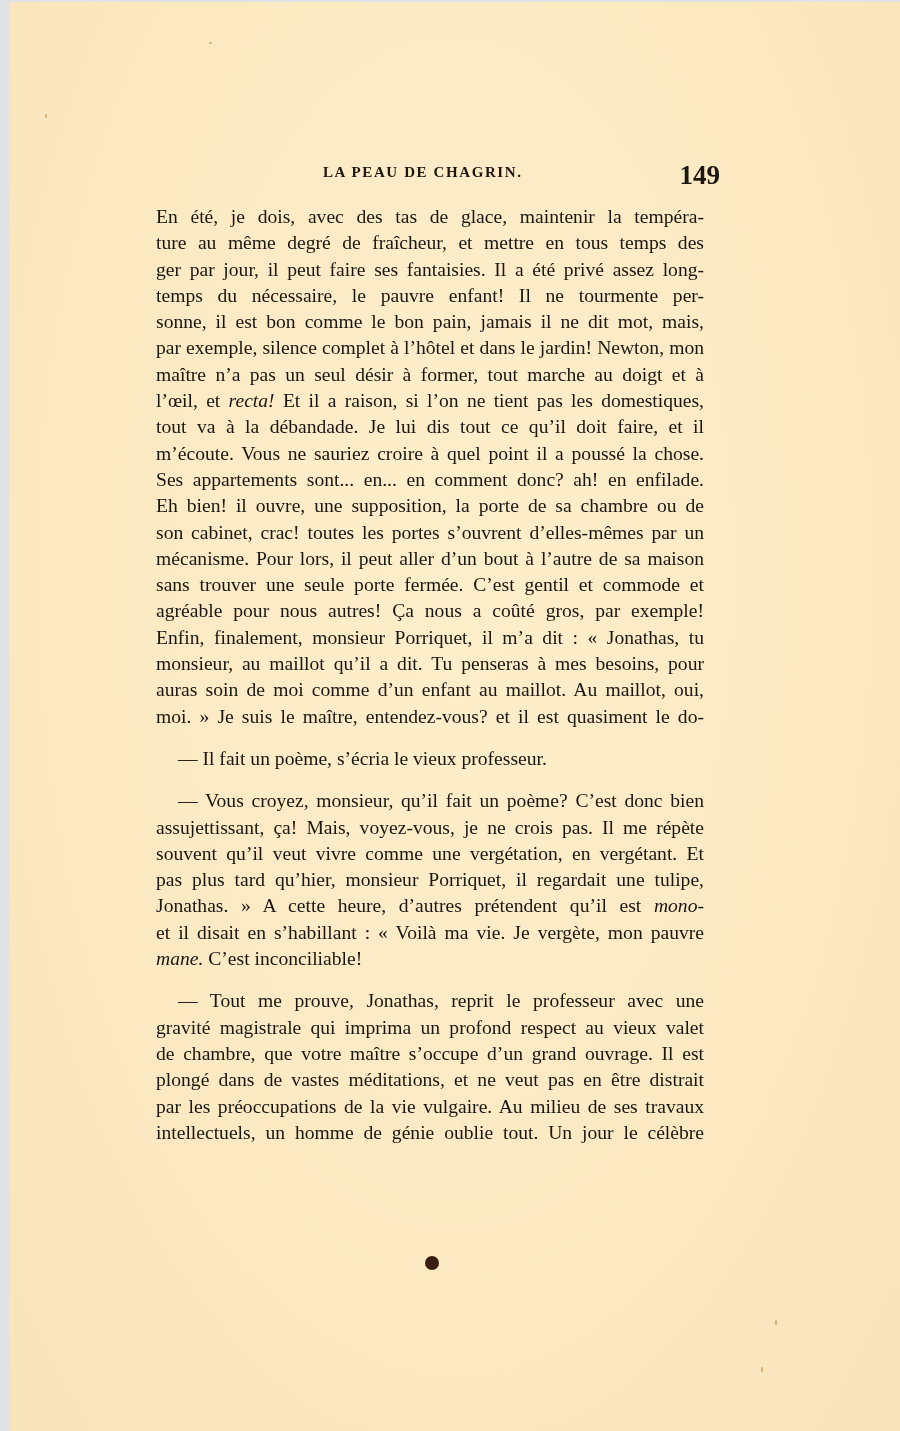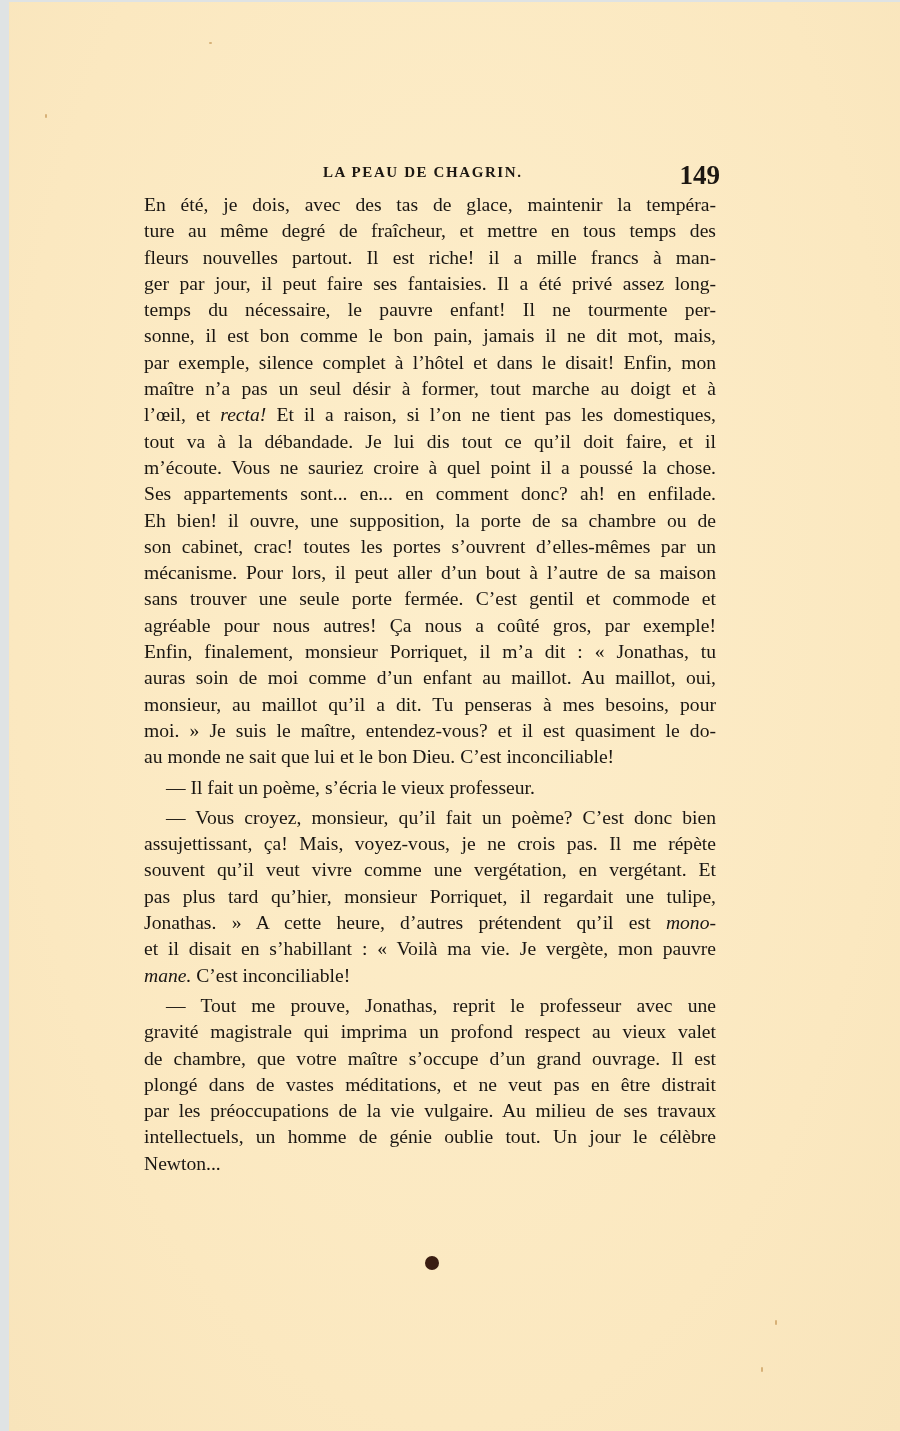--- a/index.html
+++ b/index.html
@@ -24,21 +24,21 @@
     .page-number {
       position: absolute; right: 0; top: 0;
       font-size: 27px; font-weight: bold;
     }
     .body {
       position: absolute; left: 131px; top: 186px; width: 580px;
       font-family: "Liberation Serif", serif; font-size: 19.6px;
       line-height: 26.3px; color: #1a1612;
       text-align: justify;
     }
-    .body p { margin: 4px; }
+    .body p { margin: 16px; }
     .line { display: block; text-align: justify; text-align-last: justify; white-space: nowrap; }
     .line.last { text-align-last: left; }
     .indent { padding-left: 22px; }
     .ital { font-style: italic; }
     .ornament {
       position: absolute; left: 416px; top: 1254px; width: 14px; height: 14px;
       border-radius: 50%; background: #3a1d12;
     }
     .speck { position: absolute; background: #c89a5a; border-radius: 1px; opacity: .7; }
   </style>
@@ -49,40 +49,38 @@
   <div class="header">
     <span class="running-title">LA PEAU DE CHAGRIN.</span>
     <span class="page-number">149</span>
   </div>
 
   <div class="body">
 
     <p>
       <span class="line">En été, je dois, avec des tas de glace, maintenir la tempéra-</span>
       <span class="line">ture au même degré de fraîcheur, et mettre en tous temps des</span>
-      <span class="line">fleurs nouvelles partout. Il est riche! il a mille francs à man-</span>
       <span class="line">ger par jour, il peut faire ses fantaisies. Il a été privé assez long-</span>
       <span class="line">temps du nécessaire, le pauvre enfant! Il ne tourmente per-</span>
       <span class="line">sonne, il est bon comme le bon pain, jamais il ne dit mot, mais,</span>
-      <span class="line">par exemple, silence complet à l’hôtel et dans le disait! Enfin, mon</span>
+      <span class="line">par exemple, silence complet à l’hôtel et dans le jardin! Newton, mon</span>
       <span class="line">maître n’a pas un seul désir à former, tout marche au doigt et à</span>
       <span class="line">l’œil, et <span class="ital">recta!</span> Et il a raison, si l’on ne tient pas les domestiques,</span>
       <span class="line">tout va à la débandade. Je lui dis tout ce qu’il doit faire, et il</span>
       <span class="line">m’écoute. Vous ne sauriez croire à quel point il a poussé la chose.</span>
       <span class="line">Ses appartements sont... en... en comment donc? ah! en enfilade.</span>
       <span class="line">Eh bien! il ouvre, une supposition, la porte de sa chambre ou de</span>
       <span class="line">son cabinet, crac! toutes les portes s’ouvrent d’elles-mêmes par un</span>
       <span class="line">mécanisme. Pour lors, il peut aller d’un bout à l’autre de sa maison</span>
       <span class="line">sans trouver une seule porte fermée. C’est gentil et commode et</span>
       <span class="line">agréable pour nous autres! Ça nous a coûté gros, par exemple!</span>
       <span class="line">Enfin, finalement, monsieur Porriquet, il m’a dit : « Jonathas, tu</span>
+      <span class="line">monsieur, au maillot qu’il a dit. Tu penseras à mes besoins, pour</span>
       <span class="line">auras soin de moi comme d’un enfant au maillot. Au maillot, oui,</span>
-      <span class="line">monsieur, au maillot qu’il a dit. Tu penseras à mes besoins, pour</span>
       <span class="line">moi. » Je suis le maître, entendez-vous? et il est quasiment le do-</span>
-      <span class="line last">au monde ne sait que lui et le bon Dieu. C’est inconciliable!</span>
     </p>
 
     <p>
       <span class="line last indent">— Il fait un poème, s’écria le vieux professeur.</span>
     </p>
 
     <p>
       <span class="line indent">— Vous croyez, monsieur, qu’il fait un poème? C’est donc bien</span>
       <span class="line">assujettissant, ça! Mais, voyez-vous, je ne crois pas. Il me répète</span>
       <span class="line">souvent qu’il veut vivre comme une vergétation, en vergétant. Et</span>
@@ -92,21 +90,20 @@
       <span class="line last"><span class="ital">mane.</span> C’est inconciliable!</span>
     </p>
 
     <p>
       <span class="line indent">— Tout me prouve, Jonathas, reprit le professeur avec une</span>
       <span class="line">gravité magistrale qui imprima un profond respect au vieux valet</span>
       <span class="line">de chambre, que votre maître s’occupe d’un grand ouvrage. Il est</span>
       <span class="line">plongé dans de vastes méditations, et ne veut pas en être distrait</span>
       <span class="line">par les préoccupations de la vie vulgaire. Au milieu de ses travaux</span>
       <span class="line">intellectuels, un homme de génie oublie tout. Un jour le célèbre</span>
-      <span class="line last">Newton...</span>
     </p>
 
   </div>
 
   <div class="ornament"></div>
 
   <span class="speck" style="left:200px;top:40px;width:3px;height:2px"></span>
   <span class="speck" style="left:36px;top:112px;width:2px;height:4px"></span>
   <span class="speck" style="left:766px;top:1318px;width:2px;height:5px"></span>
   <span class="speck" style="left:752px;top:1365px;width:2px;height:5px"></span>

